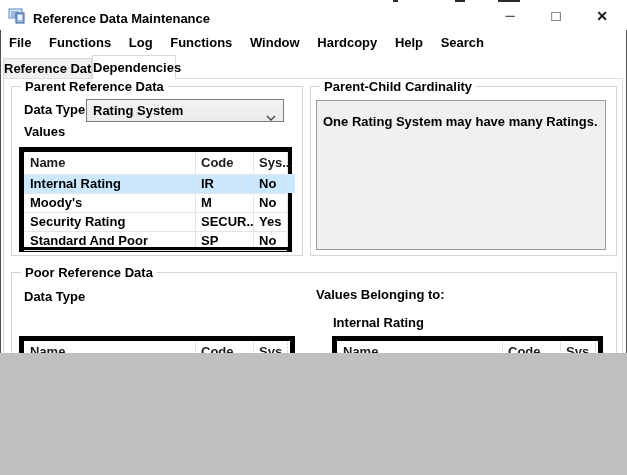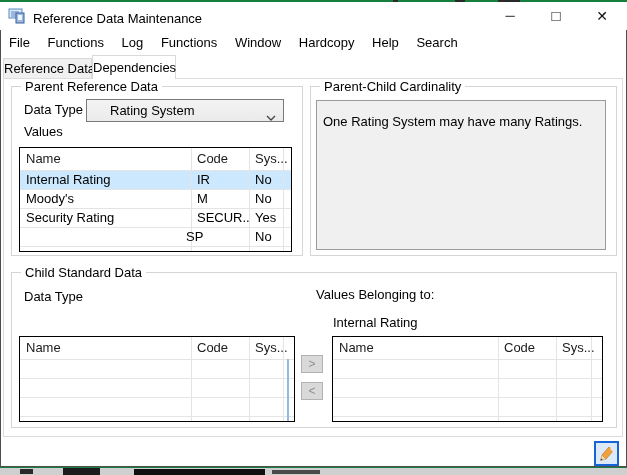--- a/index.html
+++ b/index.html
@@ -1,17 +1,17 @@
 <!DOCTYPE html>
 <html><head>
 <meta charset="utf-8">
 <style>
   html,body{margin:0;padding:0;background:#bfbfbf;}
-  .screen{position:relative;width:627px;height:475px;overflow:hidden;
-          font-family:"Liberation Sans",sans-serif;font-size:13px;color:#000;background:#15803d;}
+  .screen{position:relative;width:627px;height:353px;overflow:hidden;
+          font-family:"Liberation Sans",sans-serif;font-size:13px;color:#000;background:#ffffff;font-weight:bold;}
   .abs{position:absolute;box-sizing:border-box;}
 
   
   .window{left:0;top:2px;width:627px;height:465px;background:#ffffff;border:1px solid #4f4f4f;}
   .titlebar{left:0;top:2px;width:627px;height:28px;background:#ffffff;}
   .title-text{left:33px;top:9px;white-space:nowrap;}
   .winbtn{width:30px;height:26px;top:3px;text-align:center;line-height:26px;font-size:13px;color:#111;cursor:default;}
 
   
   .menubar{left:2px;top:31px;width:620px;height:24px;background:#fff;}
@@ -22,25 +22,25 @@
   .tab-inactive{left:3px;top:58px;width:89px;height:20px;line-height:20px;background:#f0f0f0;z-index:3;}
   .tab-active{left:92px;top:55px;width:84px;height:24px;line-height:23px;background:#ffffff;z-index:4;}
   .tabpage{left:3px;top:78px;width:620px;height:359px;background:#ffffff;border:1px solid #dcdcdc;z-index:1;}
 
   
   .groupbox{border:1px solid #d5d5d5;background:transparent;z-index:2;}
   .group-label{position:absolute;top:-8px;left:9px;background:#ffffff;padding:0 4px;white-space:nowrap;}
 
   
   .combo{height:23px;background:linear-gradient(#f3f3f3,#ebebeb);border:1px solid #7a7a7a;z-index:3;}
-  .combo-value{position:absolute;left:6px;top:3px;white-space:nowrap;margin-left:17px;}
+  .combo-value{position:absolute;left:6px;top:3px;white-space:nowrap;}
   .combo-arrow{position:absolute;right:7px;top:9px;}
 
   
-  .tbl{background:#ffffff;border:1px solid #000000;z-index:3;}
+  .tbl{background:#ffffff;border:5px solid #000000;z-index:3;}
   .vline{position:absolute;top:0;bottom:0;width:1px;background:#e4e4e4;}
   .hline{position:absolute;left:0;right:0;height:1px;background:#e4e4e4;}
   .hcell{position:absolute;top:0;height:22px;line-height:22px;padding-left:6px;color:#1a1a1a;
          white-space:nowrap;overflow:hidden;}
   .cell{position:absolute;height:19px;line-height:19px;padding-left:6px;white-space:nowrap;overflow:hidden;}
   .selrow{position:absolute;left:0;height:19px;background:#cbe8ff;}
 
   .plainlabel{white-space:nowrap;z-index:3;}
 
   
@@ -140,33 +140,34 @@
     <div class="cell" style="left:229px;top:22px;width:34px;">No</div>
 
     <div class="cell" style="left:0;top:41px;width:165px;">Moody's</div>
     <div class="cell" style="left:171px;top:41px;width:52px;">M</div>
     <div class="cell" style="left:229px;top:41px;width:34px;">No</div>
 
     <div class="cell" style="left:0;top:60px;width:165px;">Security Rating</div>
     <div class="cell" style="left:171px;top:60px;width:52px;">SECUR...</div>
     <div class="cell" style="left:229px;top:60px;width:34px;">Yes</div>
 
-    <div class="cell" style="left:160px;top:79px;width:52px;">SP</div>
+    <div class="cell" style="left:0;top:79px;width:165px;">Standard And Poor</div>
+    <div class="cell" style="left:171px;top:79px;width:52px;">SP</div>
     <div class="cell" style="left:229px;top:79px;width:34px;">No</div>
   </div>
 
   <div class="abs groupbox" style="left:310px;top:86px;width:307px;height:170px;">
     <span class="group-label">Parent-Child Cardinality</span>
   </div>
   <div class="abs panel" style="left:316px;top:100px;width:290px;height:150px;">
     <p>One Rating System may have many Ratings.</p>
   </div>
 
   <div class="abs groupbox" style="left:11px;top:272px;width:606px;height:156px;">
-    <span class="group-label">Child Standard Data</span>
+    <span class="group-label">Poor Reference Data</span>
   </div>
   <div class="abs plainlabel" style="left:24px;top:289px;">Data Type</div>
   <div class="abs plainlabel" style="left:316px;top:287px;">Values Belonging to:</div>
   <div class="abs plainlabel" style="left:333px;top:315px;">Internal Rating</div>
 
   <div class="abs tbl" style="left:19px;top:336px;width:276px;height:86px;">
     <div class="vline" style="left:171px;"></div>
     <div class="vline" style="left:229px;"></div>
     <div class="vline" style="left:263px;"></div>
     <div class="hline" style="top:22px;"></div>

